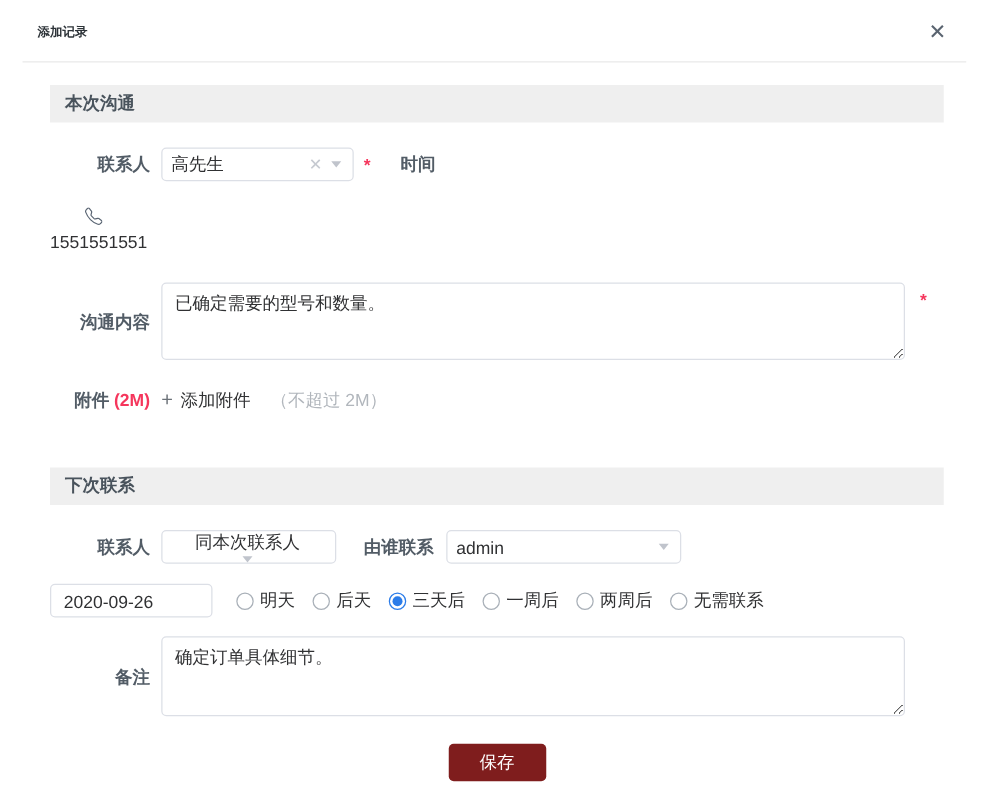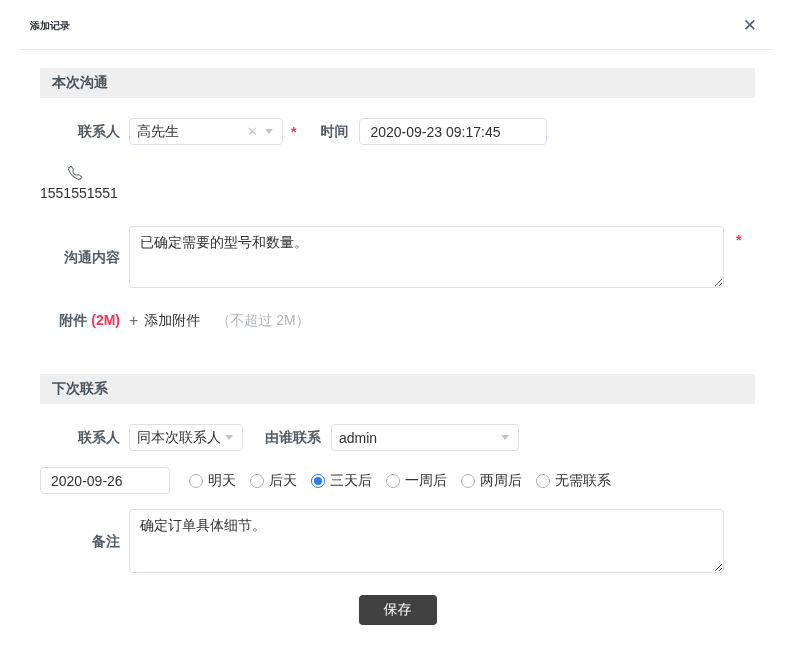--- a/index.html
+++ b/index.html
@@ -53,24 +53,24 @@
     width:14px;height:14px;border-radius:50%;border:1px solid #a9b0b8;
     box-sizing:border-box;background:#fff;position:relative;margin-right:5px;flex:none;
   }
   .rdot[data-checked="true"]{border-color:#2b7ce9;}
   .rdot[data-checked="true"]::after{
     content:"";position:absolute;left:2px;top:2px;right:2px;bottom:2px;
     background:#2b7ce9;border-radius:50%;
   }
   .footer{display:flex;justify-content:center;margin-top:22px;}
   .save{
-    background:#404040;color:#fff;border:none;border-radius:4px;
+    background:#7f1d1d;color:#fff;border:none;border-radius:4px;
     padding:6px 25px;font:inherit;font-size:14px;cursor:pointer;
   }
-  .w154{width:154px;} .w188{width:188px;} .w126{width:114px;} .w130{width:130px;}
+  .w154{width:154px;} .w188{width:188px;} .w126{width:140px;flex-direction:column;} .w130{width:130px;}
   .ml24{margin-left:24px;text-align:right;} .ml22{margin-left:22px;} .ml11{margin-left:11px;} .ml10{margin-left:10px;}
   .lbl-inline{font-weight:bold;color:#525c66;line-height:27px;white-space:nowrap;}
 </style>
 </head>
 <body>
 
 <div>
 
   <div class="dlg-header">
     <span class="dlg-title">添加记录</span>
@@ -83,21 +83,20 @@
 
     <div class="row">
       <span class="lbl">联系人</span>
       <div class="sel w154">
         <span class="sel-text">高先生</span>
         <span class="clear-x">✕</span>
         <span class="caret"></span>
       </div>
       <span class="star">*</span>
       <span class="lbl-inline ml24">时间</span>
-      <input class="inp w188 ml11" value="2020-09-23 09:17:45" style="">
     </div>
 
     <div class="row">
       <span class="phone-val">
         <span class="phone-ico">
           <svg width="14" height="14" viewBox="0 0 16 16" fill="currentColor">
               <path d="M3.654 1.328a.678.678 0 0 0-1.015-.063L1.605 2.3c-.483.484-.661 1.169-.45 1.77a17.568 17.568 0 0 0 4.168 6.608 17.569 17.569 0 0 0 6.608 4.168c.601.211 1.286.033 1.77-.45l1.034-1.034a.678.678 0 0 0-.063-1.015l-2.307-1.794a.678.678 0 0 0-.58-.122l-2.19.547a1.745 1.745 0 0 1-1.657-.459L5.482 8.062a1.745 1.745 0 0 1-.46-1.657l.548-2.19a.678.678 0 0 0-.122-.58L3.654 1.328zM1.884.511a1.745 1.745 0 0 1 2.612.163L6.29 2.98c.329.423.445.974.315 1.494l-.547 2.19a.678.678 0 0 0 .178.643l2.457 2.457a.678.678 0 0 0 .644.178l2.189-.547a1.745 1.745 0 0 1 1.494.315l2.306 1.794c.829.645.905 1.87.163 2.611l-1.034 1.034c-.74.74-1.846 1.065-2.877.702a18.634 18.634 0 0 1-7.01-4.42 18.634 18.634 0 0 1-4.42-7.009c-.362-1.03-.037-2.137.703-2.877L1.885.511z"></path>
             </svg>
         </span>
         <span>1551551551</span>

